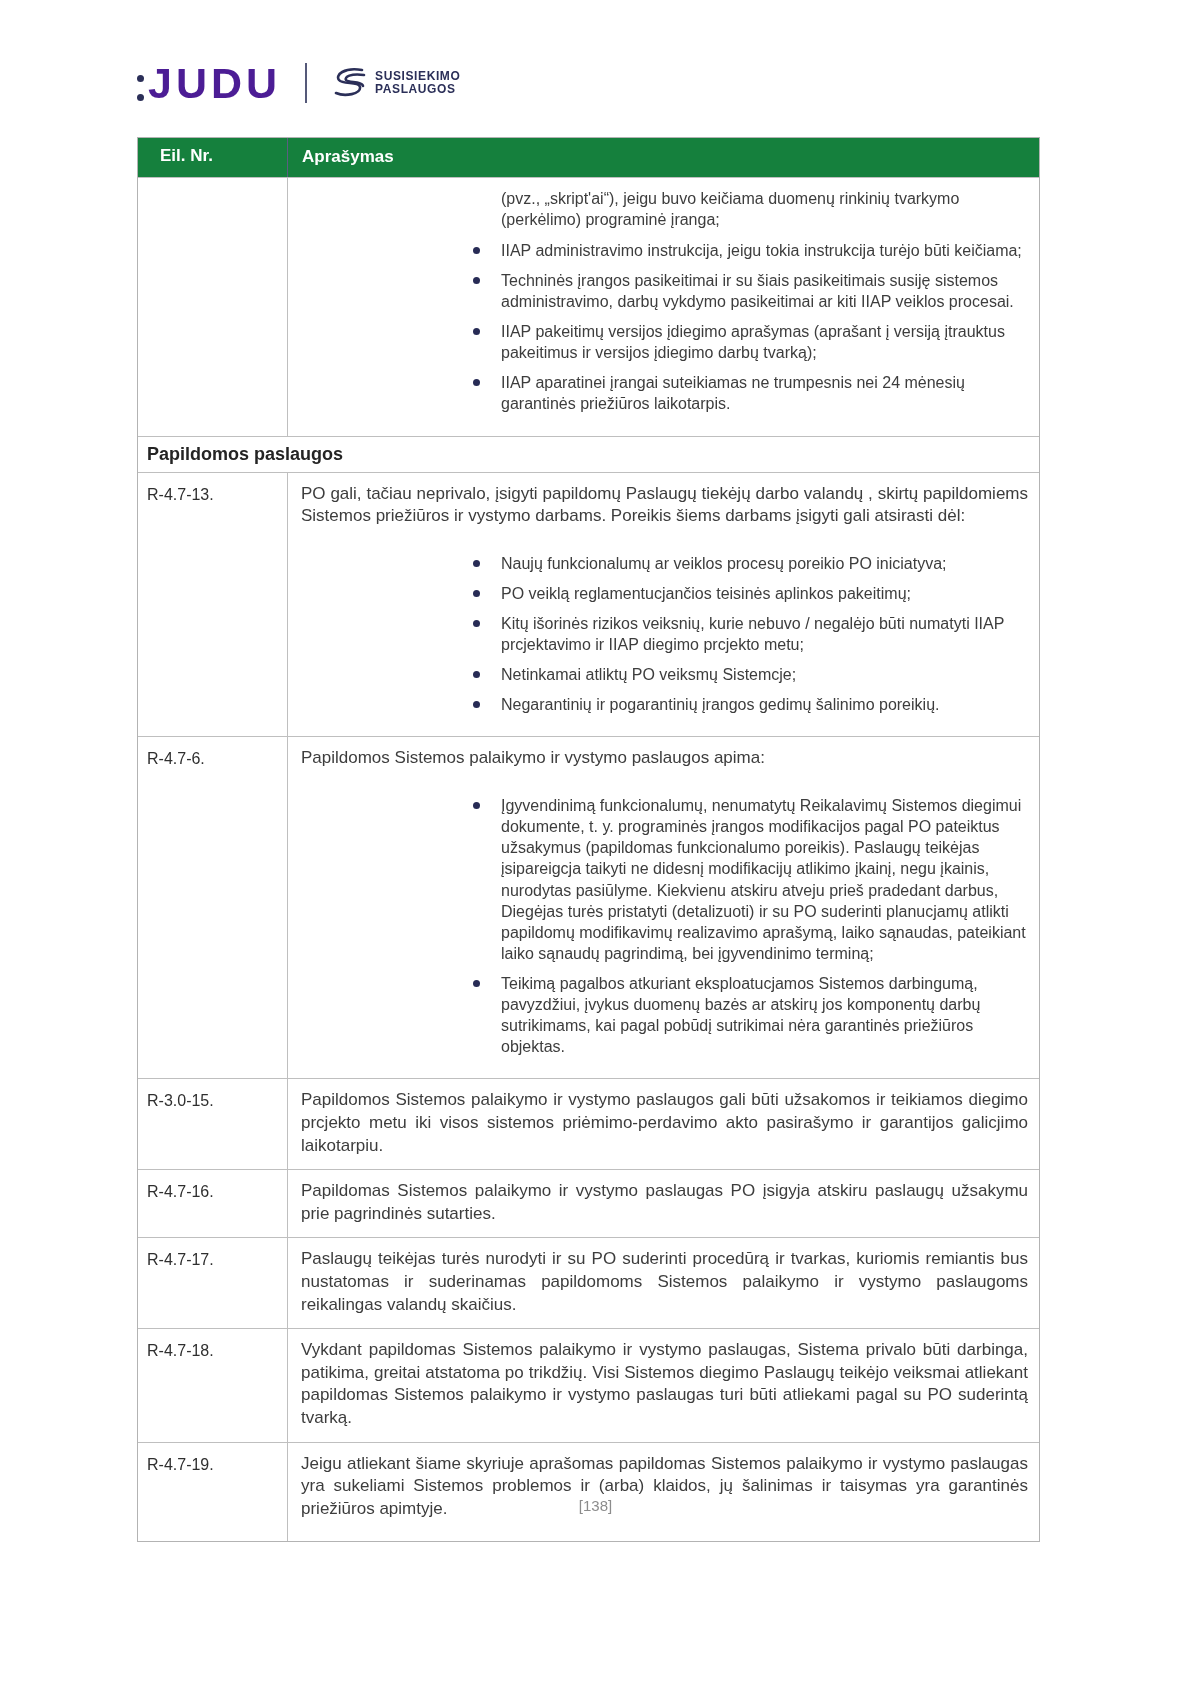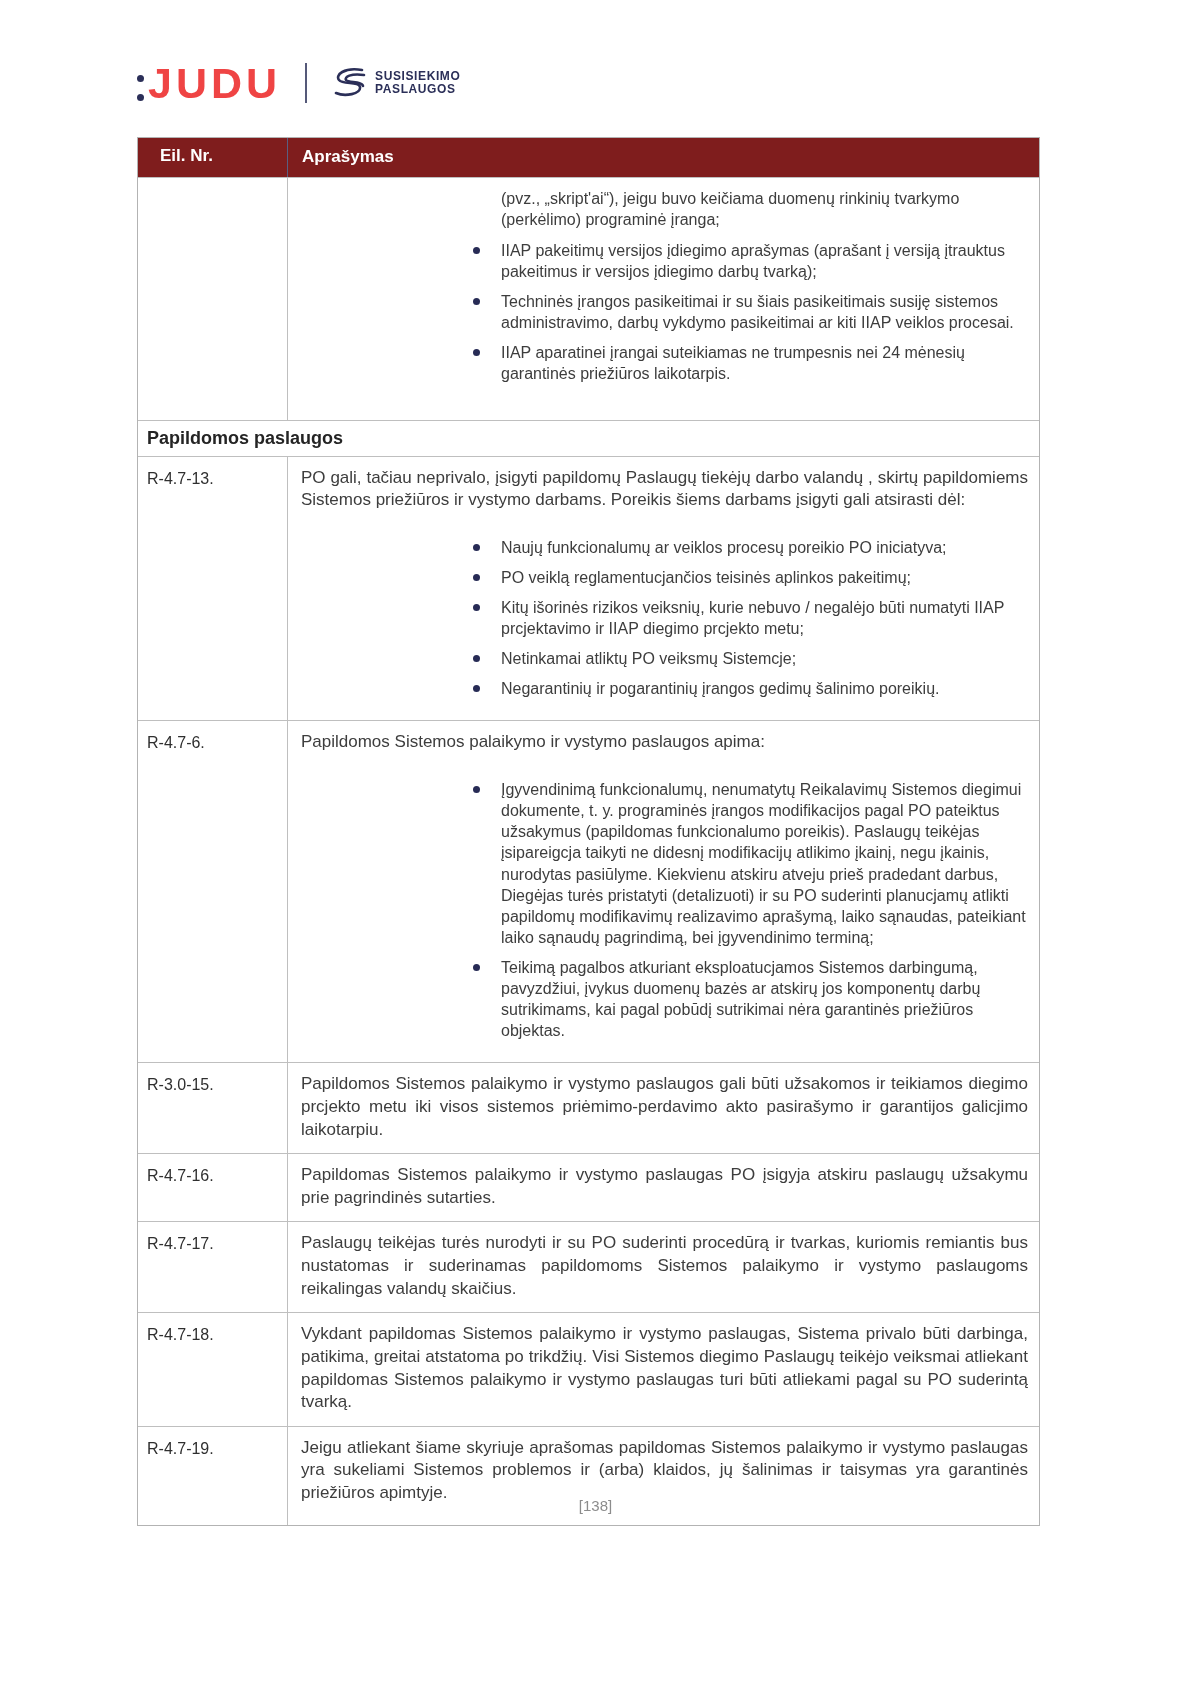--- a/index.html
+++ b/index.html
@@ -14,21 +14,21 @@
 
   
   .logo-row {
     position:absolute; top:58px; left:137px;
     display:flex; align-items:center; gap:24px; height:50px;
   }
   .judu-logo { display:flex; align-items:flex-end; }
   .judu-dots { display:flex; flex-direction:column; justify-content:space-between; height:26px; margin:0 4px 4px 0; }
   .judu-dots span { width:7px; height:7px; border-radius:50%; background:#2b2f58; display:block; }
   .judu-text {
-    font-size:43px; font-weight:bold; color:#ef4444;
+    font-size:43px; font-weight:bold; color:#4c1d95;
     letter-spacing:4px; line-height:1;
   }
   .logo-divider { width:2px; height:40px; background:#2b2f58; opacity:0.8; }
   .sp-logo { display:flex; align-items:center; gap:8px; }
   .sp-text { display:flex; flex-direction:column; }
   .sp-text div {
     font-size:12px; font-weight:bold; color:#2b2f58;
     letter-spacing:0.6px; line-height:1.1;
   }
 
@@ -49,21 +49,21 @@
     font-size:16px; color:#2f2f2f;
   }
   .col-body {
     flex:1 1 auto; box-sizing:border-box;
     padding:10px 11px 12px 13px;
     font-size:17px; line-height:1.33; color:#3d3d3d;
   }
   .just { text-align:justify; }
 
   
-  .header-row { background:#7f1d1d; border-top:none; min-height:35px; }
+  .header-row { background:#15803d; border-top:none; min-height:35px; }
   .header-row .col-id {
     color:#ffffff; font-weight:bold; font-size:17px;
     border-right:1px solid #5a5e80; padding:8px 6px 8px 22px;
   }
   .header-row .col-body {
     color:#ffffff; font-weight:bold; font-size:17px; padding:8px 11px 8px 14px;
   }
 
   
   .section-row { min-height:33px;justify-content:flex-end; }
@@ -139,25 +139,29 @@
       <div class="col-body">Aprašymas</div>
     </div>
 
     <div class="t-row r-cont">
       <div class="col-id"></div>
       <div class="col-body">
         <div class="lead-indent">(pvz., „skript'ai“), jeigu buvo keičiama duomenų rinkinių tvarkymo (perkėlimo) programinė įranga;</div>
         <div class="bullets tight">
           <div class="bullet-item">
             <span class="bullet-dot"></span>
+            <span class="bullet-text">IIAP administravimo instrukcija, jeigu tokia instrukcija turėjo būti keičiama;</span>
+          </div>
+          <div class="bullet-item">
+            <span class="bullet-dot"></span>
+            <span class="bullet-text">Techninės įrangos pasikeitimai ir su šiais pasikeitimais susiję sistemos administravimo, darbų vykdymo pasikeitimai ar kiti IIAP veiklos procesai.</span>
+          </div>
+          <div class="bullet-item">
+            <span class="bullet-dot"></span>
             <span class="bullet-text">IIAP pakeitimų versijos įdiegimo aprašymas (aprašant į versiją įtrauktus pakeitimus ir versijos įdiegimo darbų tvarką);</span>
-          </div>
-          <div class="bullet-item">
-            <span class="bullet-dot"></span>
-            <span class="bullet-text">Techninės įrangos pasikeitimai ir su šiais pasikeitimais susiję sistemos administravimo, darbų vykdymo pasikeitimai ar kiti IIAP veiklos procesai.</span>
           </div>
           <div class="bullet-item">
             <span class="bullet-dot"></span>
             <span class="bullet-text">IIAP aparatinei įrangai suteikiamas ne trumpesnis nei 24 mėnesių garantinės priežiūros laikotarpis.</span>
           </div>
         </div>
       </div>
     </div>
 
     <div class="t-row section-row">

